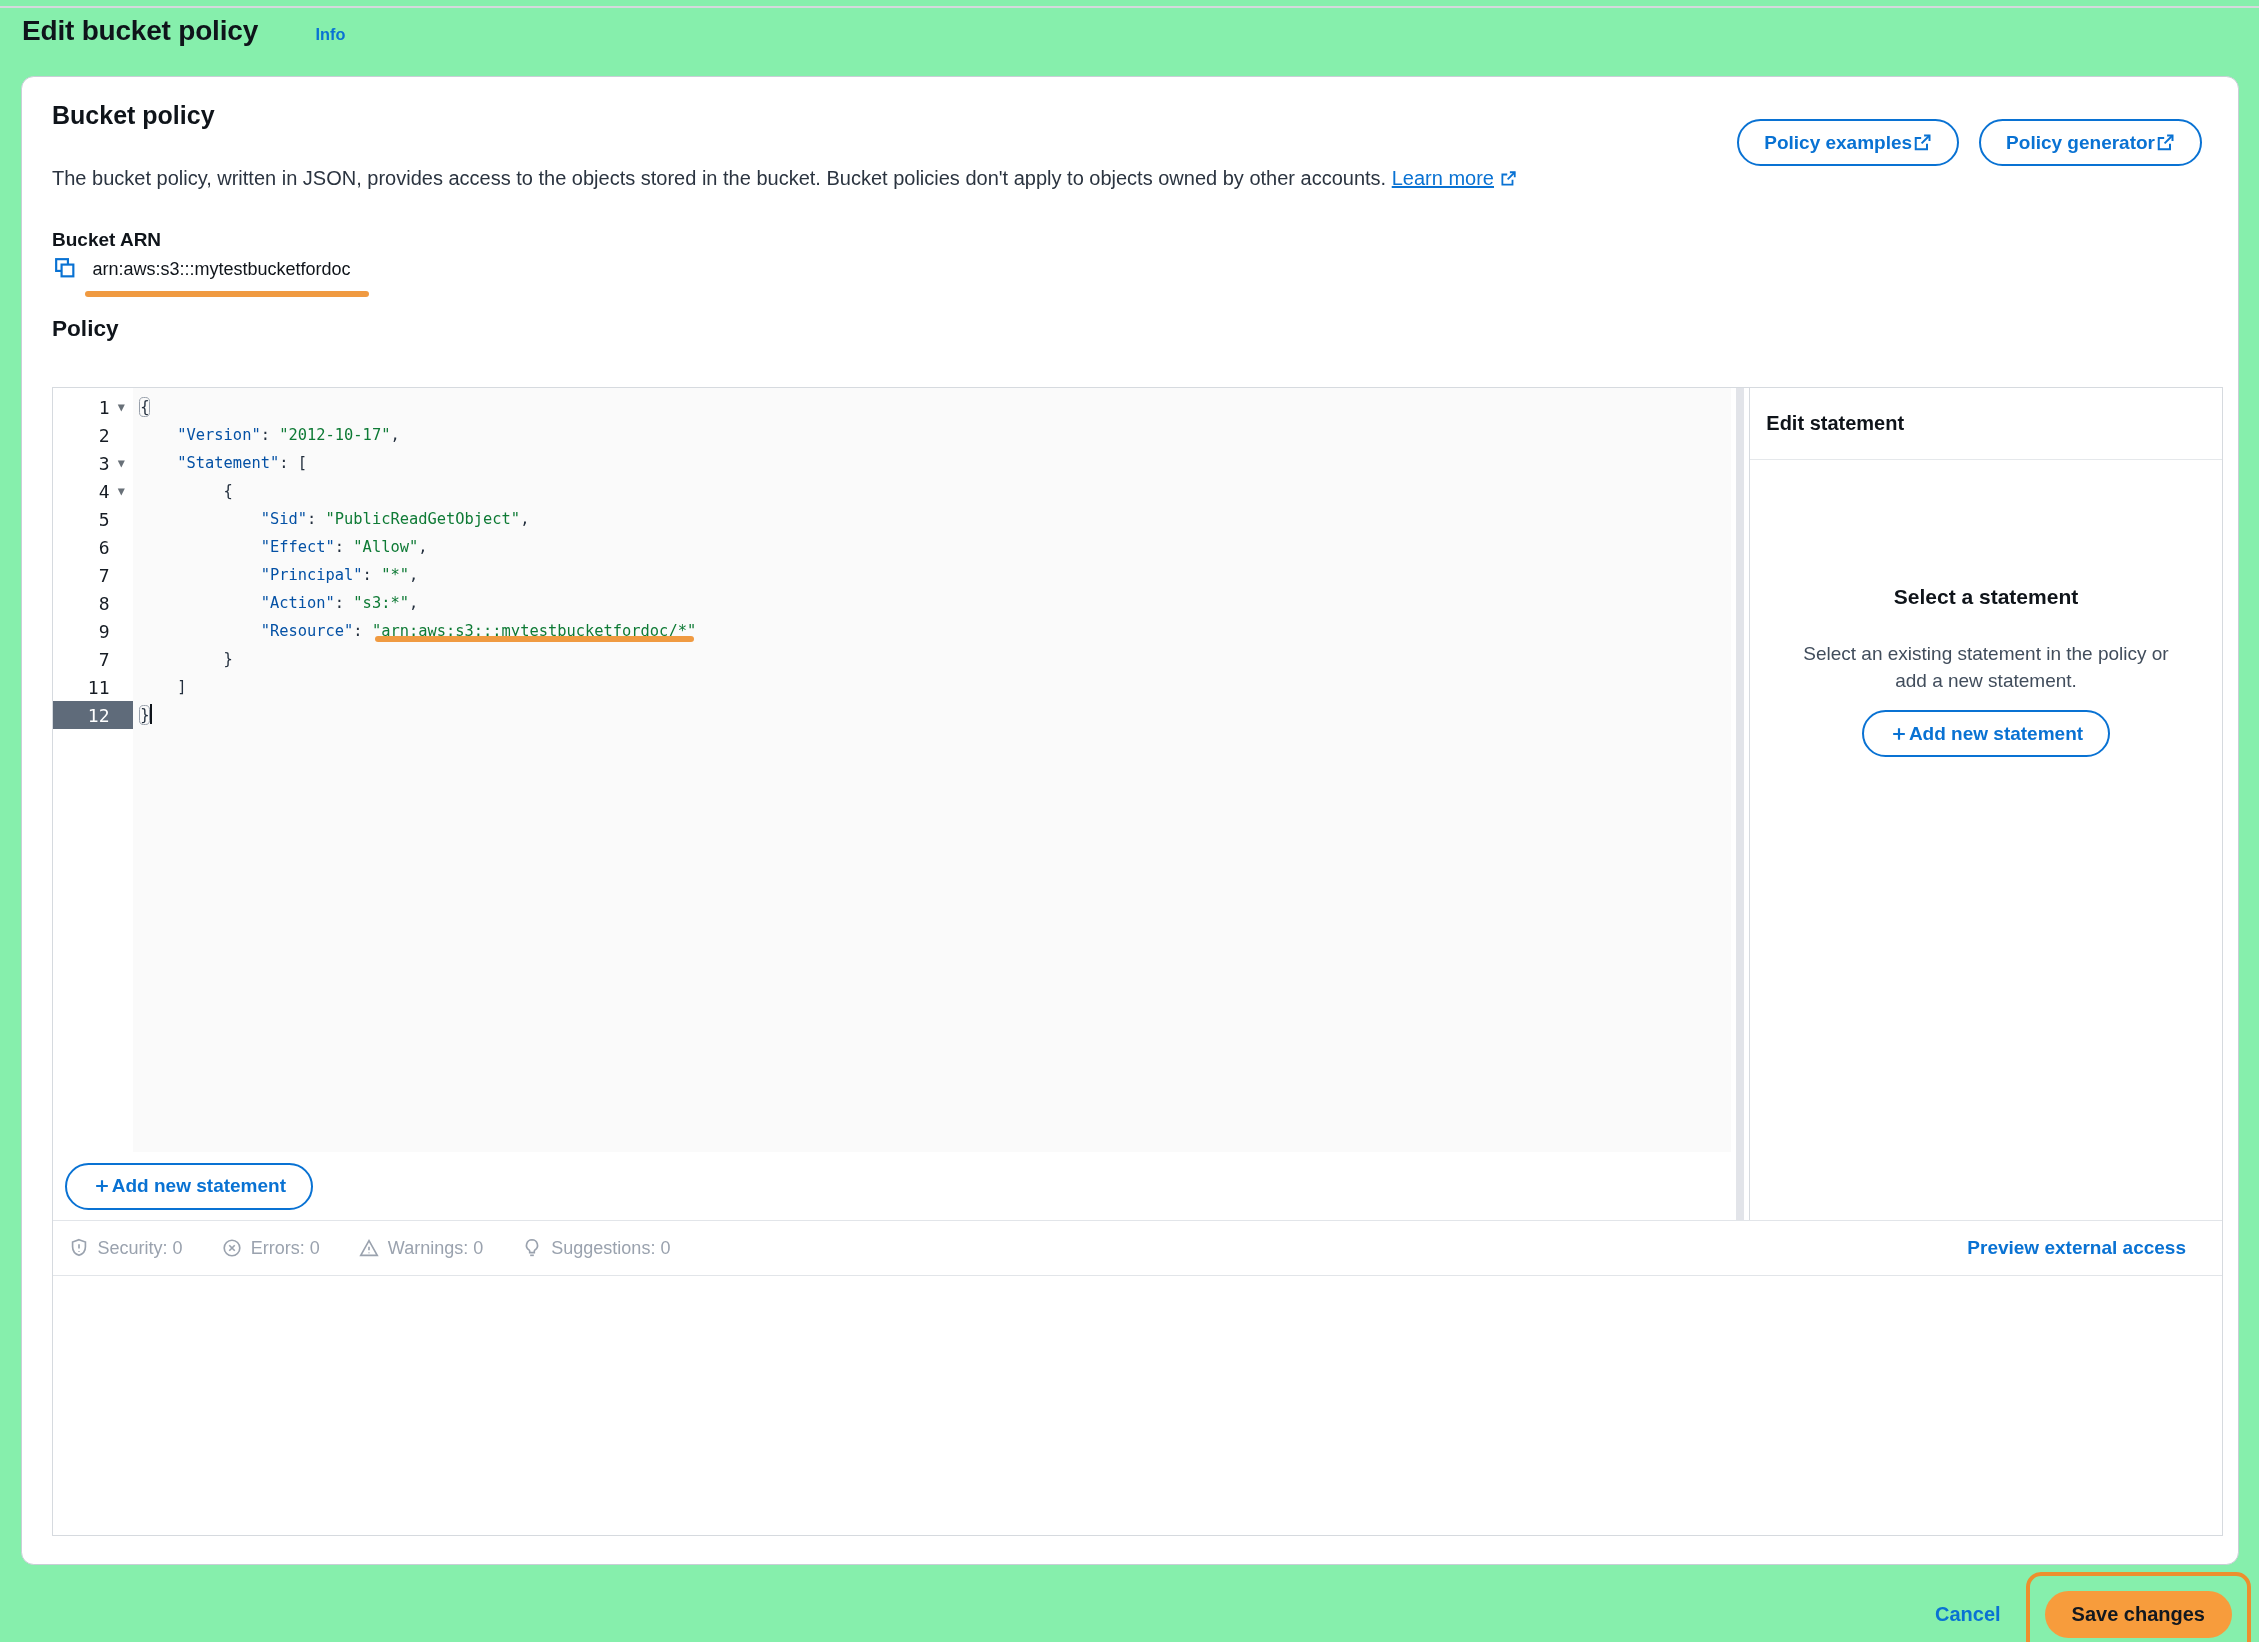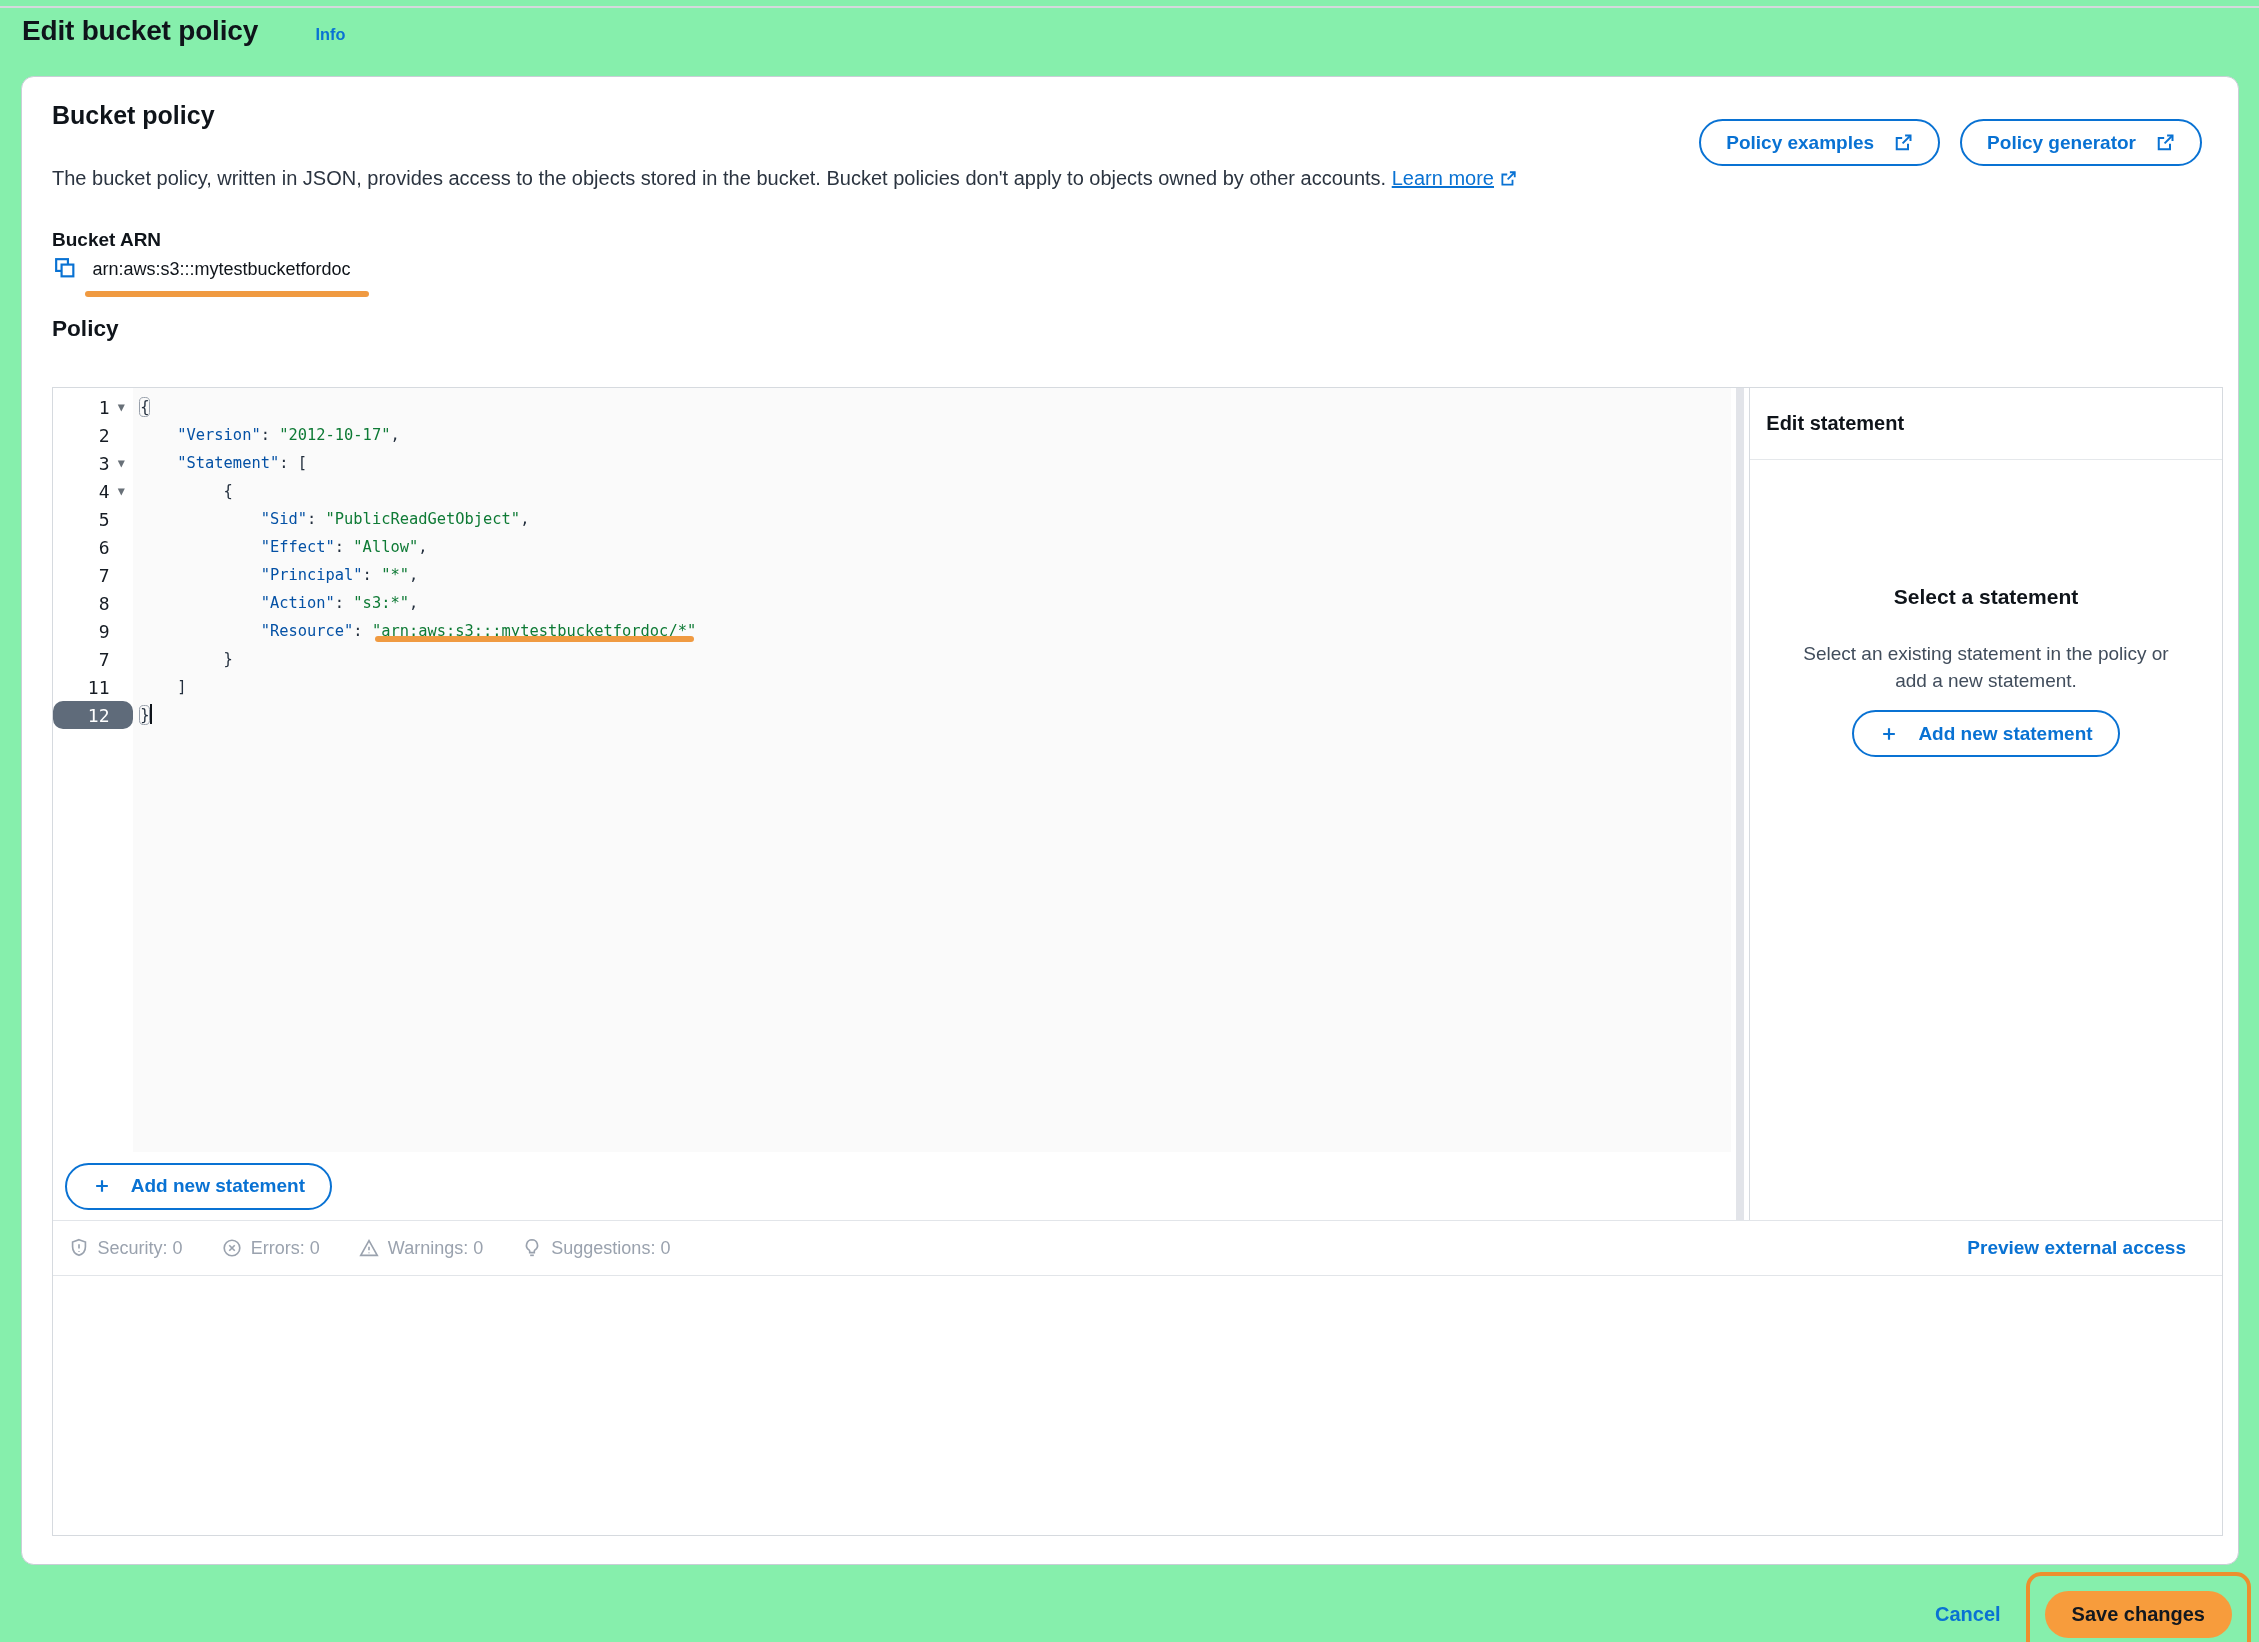--- a/index.html
+++ b/index.html
@@ -11,21 +11,21 @@
   
   .page-header { position:absolute; left:22px; top:14.5px; display:flex; align-items:baseline; gap:14.5px; }
   .page-title { font-size:28px; font-weight:bold; letter-spacing:-0.2px; color:#0f141a; }
   .info-link { font-size:16.3px; font-weight:bold; color:#0972d3; cursor:pointer;margin-left:43px; }
 
   
   .card { position:absolute; left:21px; top:76px; width:2218px; height:1489px;
           background:#fff; border:0.9px solid #c9ced6; border-radius:12.7px; }
   .card-title { position:absolute; left:30px; top:23.5px; font-size:25px; font-weight:bold; }
   .header-actions { position:absolute; top:42px; right:36px; display:flex; gap:20px; }
-  .btn-outline { display:flex; align-items:center; gap:19px; height:47px; padding:0 25px;
+  .btn-outline { display:flex; align-items:center; gap:0; height:47px; padding:0 25px;
                  border:2.3px solid #0972d3; border-radius:24.4px; background:#fff;
                  color:#0972d3; font-size:19px; font-weight:bold; cursor:pointer;
                  font-family:"Liberation Sans", sans-serif; }
   .btn-outline svg { display:block; }
 
   .description { position:absolute; left:30px; top:90px; font-size:20px; color:#2b3440; }
   .learn-more { color:#0972d3; text-decoration:underline; cursor:pointer; }
   .ext-inline { display:inline-block; vertical-align:-2.7px; margin-left:4.5px; color:#0972d3; }
 
   .arn-label { position:absolute; left:30px; top:152px; font-size:19px; font-weight:bold; }
@@ -41,21 +41,21 @@
   .editor-box { position:absolute; left:30px; top:310px; width:2171px; height:1149px;
                 border:0.9px solid #d6dadf; background:#fff; }
   .editor-main { display:flex; height:832px; }
   .left-col { width:1678px; display:flex; flex-direction:column; }
   .code-scroll { height:764px; display:flex; overflow:hidden; }
   .gutter { width:80px; background:#fff; padding-top:5.4px; }
   .gutter-row { height:28px; display:flex; align-items:center; justify-content:flex-end;
                 font-family:"DejaVu Sans Mono", monospace; font-size:18px; color:#161c24; cursor:pointer; }
   .gutter-row .num { flex:1; text-align:right; }
   .gutter-row .fold { width:23.5px; text-align:center; font-size:11.8px; color:#687078; }
-  .gutter-row.active { background:#5f6b7a; color:#fff;border-radius:10px; }
+  .gutter-row.active { background:#5f6b7a; color:#fff; }
   .code-col { flex:1; background:#fafafa; padding:5.4px 0 0 7.2px; }
   .code-row { height:28px; line-height:28px; white-space:pre;
               font-family:"DejaVu Sans Mono", monospace; font-size:15.4px; color:#232f3e; cursor:text; }
   .code-row .k { color:#0451a5; }
   .code-row .v { color:#0e7a35; }
   .code-row .p { color:#232f3e; }
   .code-row .brace { outline:0.9px solid #98a0ab; outline-offset:0.9px; border-radius:3.6px; }
   .code-row .u-orange { position:relative; }
   .code-row .u-orange::after { content:""; position:absolute; left:3.6px; right:1.8px; bottom:-1.8px;
                                height:6.3px; background:#f09a41; border-radius:3.6px; }

